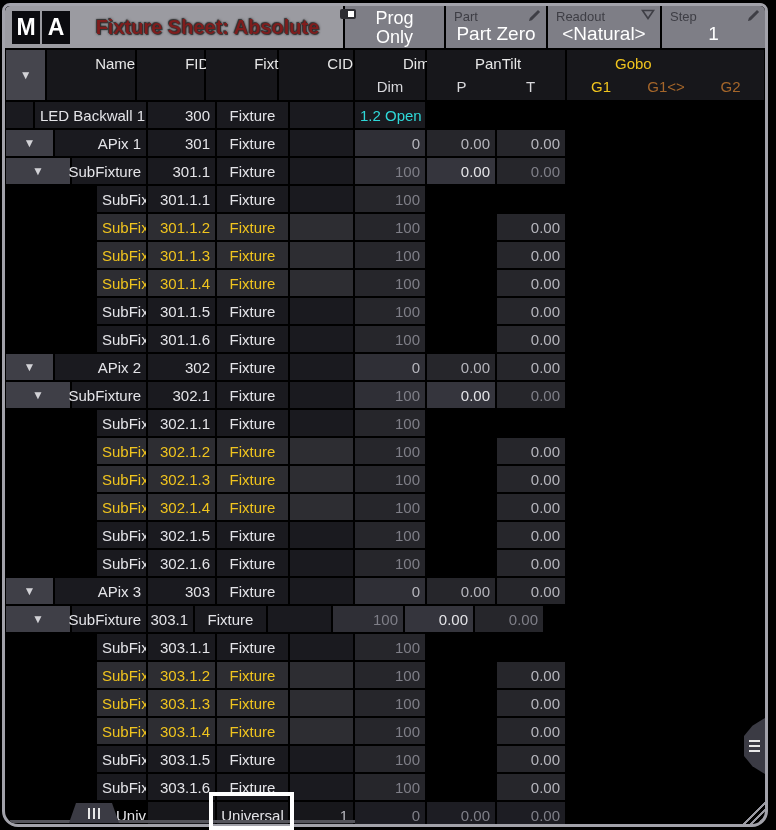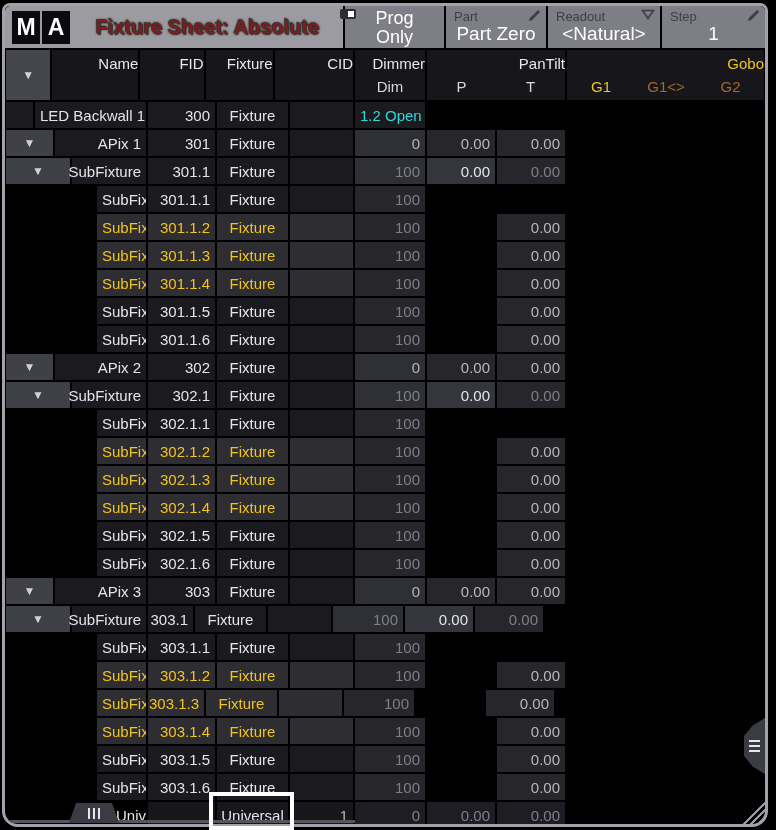--- a/index.html
+++ b/index.html
@@ -27,21 +27,21 @@
   .tbtn .val.two{bottom:1px;font-size:18px;line-height:19px;white-space:pre-line;}
   .ic-tr{position:absolute;top:3px;right:5px;}
   .toggle-ic{width:16px;height:10px;background:#2c2c32;border-radius:2px;position:relative;}
   .toggle-ic div{position:absolute;right:2px;top:2px;width:6px;height:6px;background:#fff;}
   
   .table{position:absolute;left:1px;top:44px;width:758px;}
   .hdr{display:flex;height:50px;margin-bottom:2px;}
   .hx{width:47px;background:#45454d;margin-right:2px;display:flex;align-items:center;justify-content:center;
       color:#d2d2d6;font-size:12px;}
   .hc{background:#17171b;margin-right:2px;display:flex;flex-direction:column;}
-  .h1{height:25px;line-height:27px;text-align:right;color:#e8e8e8;font-size:15px;}
+  .h1{height:25px;line-height:27px;text-align:left;color:#e8e8e8;font-size:15px;margin-left:48px;}
   .h2{height:25px;line-height:24px;text-align:center;color:#d8d8dc;font-size:15px;display:flex;}
   .h2 span{display:block;line-height:24px;text-align:center;}
   .t-y{color:#f0c41e!important;}
   .t-o{color:#a5662a!important;}
   
   .row{display:flex;height:26px;margin-bottom:2px;}
   .cell{box-sizing:border-box;margin-right:2px;font-size:15px;display:flex;align-items:center;
         background:#1a1a1f;color:#e4e4e8;padding:0 5px;white-space:nowrap;}
   .c-black{background:transparent;}
   .c-hdr{background:#17171b;}
@@ -374,21 +374,21 @@
           <div class="cell c-sel a-r t-y" style="width: 67px;">303.1.2</div>
           <div class="cell c-sel a-c t-y" style="width: 71px;">Fixture</div>
           <div class="cell c-sel" style="width: 63px;"></div>
           <div class="cell v1 a-r t-g" style="width: 70px;">100</div>
           <div class="cell c-black" style="width: 68px;"></div>
           <div class="cell v1 a-r t-l" style="width: 68px;">0.00</div>
         </div>
         <div class="row">
           <div class="cell c-black" style="width: 89px;"></div>
           <div class="cell c-sel a-l clip t-y" style="width: 49px;">SubFixture</div>
-          <div class="cell c-sel a-r t-y" style="width: 56px;">303.1.3</div>
+          <div class="cell c-sel a-r t-y" style="width: 67px;">303.1.3</div>
           <div class="cell c-sel a-c t-y" style="width: 71px;">Fixture</div>
           <div class="cell c-sel" style="width: 63px;"></div>
           <div class="cell v1 a-r t-g" style="width: 70px;">100</div>
           <div class="cell c-black" style="width: 68px;"></div>
           <div class="cell v1 a-r t-l" style="width: 68px;">0.00</div>
         </div>
         <div class="row">
           <div class="cell c-black" style="width: 89px;"></div>
           <div class="cell c-sel a-l clip t-y" style="width: 49px;">SubFixture</div>
           <div class="cell c-sel a-r t-y" style="width: 67px;">303.1.4</div>

